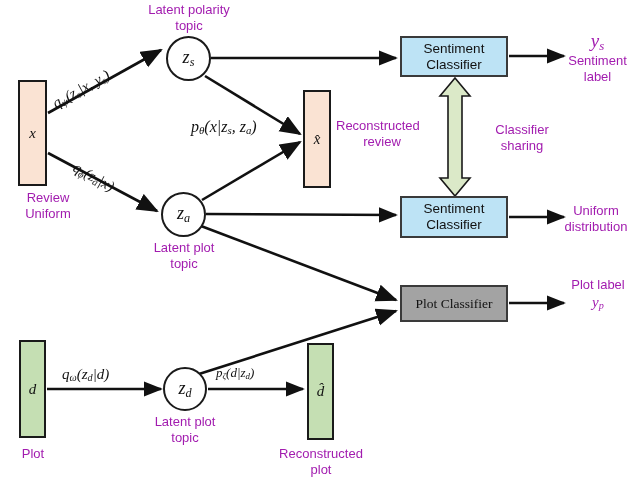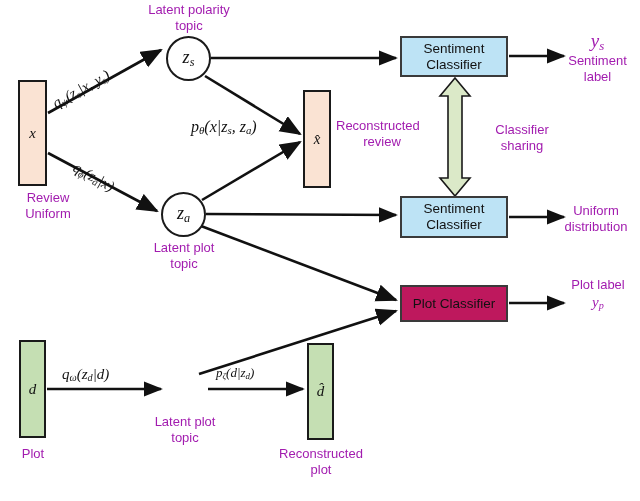--- a/index.html
+++ b/index.html
@@ -13,21 +13,21 @@
   svg#wires{position:absolute;left:0;top:0;width:640px;height:501px;}
   .node{position:absolute;box-sizing:border-box;display:flex;align-items:center;justify-content:center;}
 
   .vbox{border:2px solid #1a1a1a;}
   .vbox .glyph{font-family:"Liberation Serif", serif;font-style:italic;font-size:15px;color:#111;}
   .peach{background:#fae3d3;}
   .green{background:#c5dfb3;}
 
   .clsbox{border:2px solid #3a3a3a;text-align:center;line-height:1.18;font-size:13.5px;color:#111;padding:2px 4px;}
   .blue{background:#bde3f5;}
-  .yellow{background:#be185d;}
+  .yellow{background:#a3a3a3;font-family:Liberation Serif, serif;}
 
   .circ{border:2px solid #1a1a1a;border-radius:50%;background:#ffffff;}
   .circ .glyph{font-family:"Liberation Serif", serif;font-style:italic;font-size:18px;color:#111;}
 
   .cap{position:absolute;text-align:center;font-size:13px;color:#a21caf;line-height:1.2;}
   .math{position:absolute;font-family:"Liberation Serif", serif;font-style:italic;color:#111;white-space:nowrap;}
   .mathlbl{font-size:15px;}
   .rot-a{transform:rotate(-29deg);transform-origin:left center;}
   .rot-b{transform:rotate(29deg);transform-origin:left center;}
   sub{font-size:0.68em;vertical-align:-0.22em;font-style:italic;}
@@ -105,20 +105,23 @@
     <div style="text-align:center;width:92px;">review</div>
   </div>
 
   <div class="node vbox green" style="left:19px;top:340px;width:27px;height:98px;">
     <span class="glyph">d</span>
   </div>
   <div class="cap" style="left:0px;top:446px;width:66px;">
     <div>Plot</div>
   </div>
 
+  <div class="node circ" style="left:163px;top:367px;width:44px;height:44px;">
+    <span class="glyph"><span>z</span><sub>d</sub></span>
+  </div>
   <div class="cap" style="left:125px;top:414px;width:120px;">
     <div>Latent plot</div>
     <div>topic</div>
   </div>
 
   <div class="node vbox green" style="left:307px;top:343px;width:27px;height:97px;">
     <span class="glyph">d̂</span>
   </div>
   <div class="cap" style="left:265px;top:446px;width:112px;">
     <div>Reconstructed</div>

